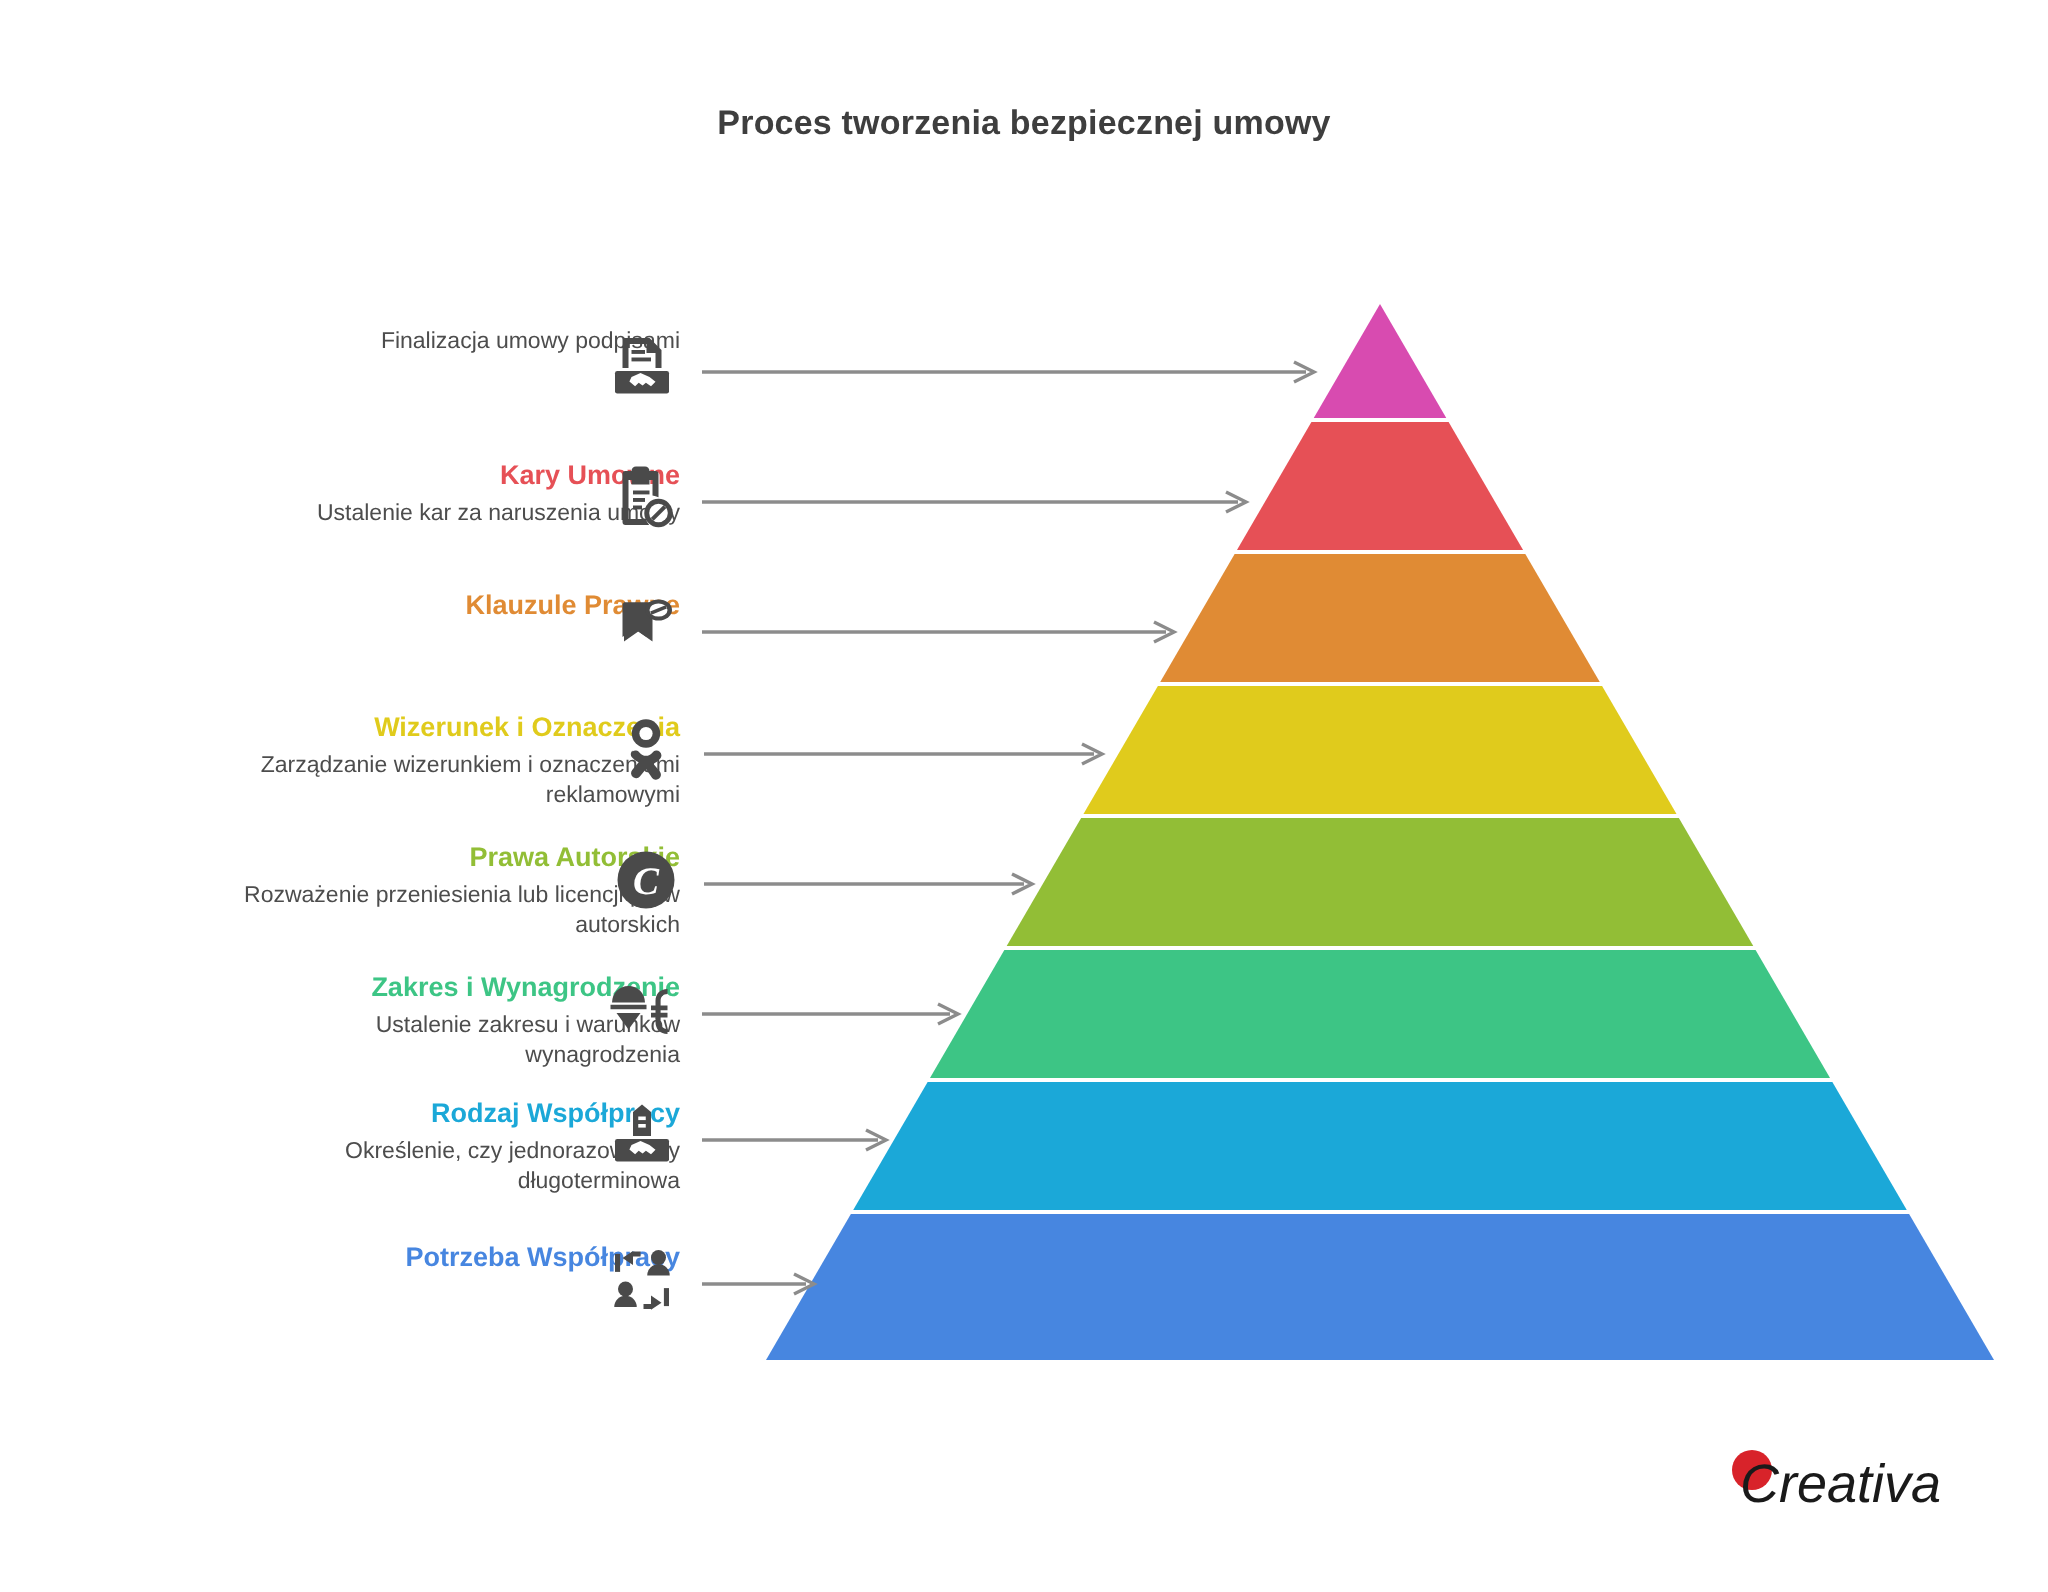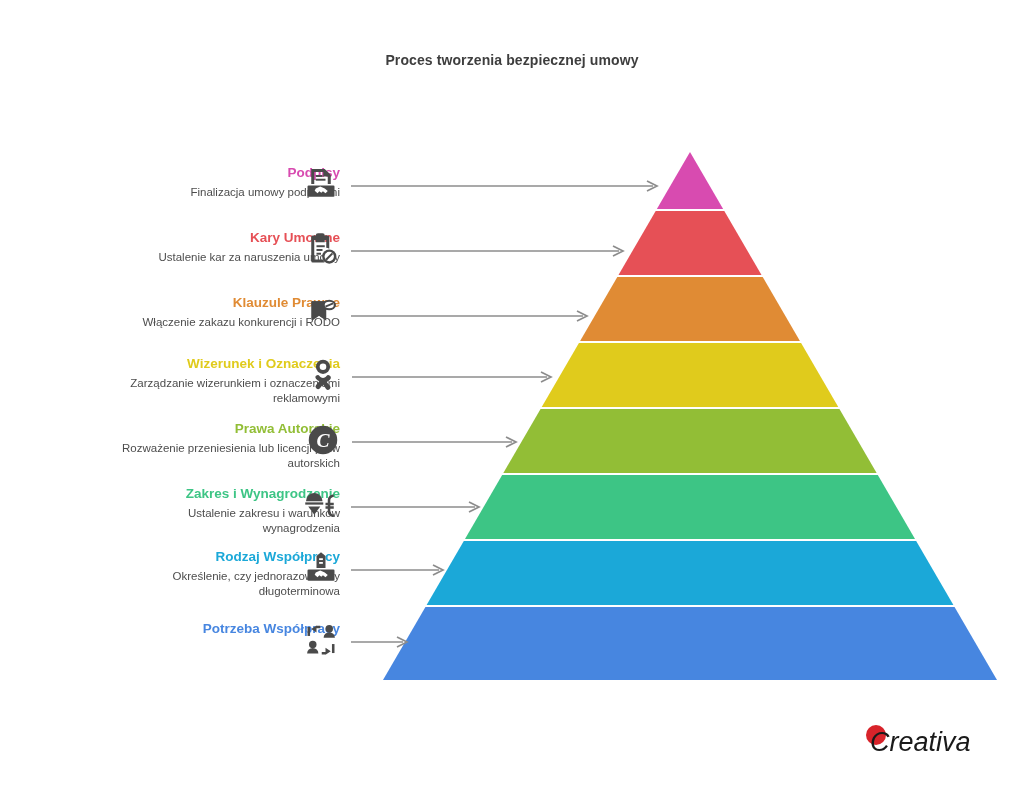--- a/index.html
+++ b/index.html
@@ -17,21 +17,21 @@
     -webkit-font-smoothing: antialiased;
   }
 
   
   #chart-title {
     position: absolute;
     top: 52px;
     left: 0;
     width: 1024px;
     text-align: center;
-    font-size: 14px;
+    font-size: 17px;
     font-weight: bold;
     color: #3e3e3e;
     letter-spacing: 0.1px;
   }
 
   
   #pyramid-area {
     position: absolute;
     left: 380px;
     top: 145px;
@@ -113,21 +113,20 @@
       <rect id="band4" x="0" y="264" width="625" height="64" fill="#92be36"></rect>
       <rect id="band5" x="0" y="330" width="625" height="64" fill="#3dc585"></rect>
       <rect id="band6" x="0" y="396" width="625" height="64" fill="#1ba8d8"></rect>
       <rect id="band7" x="0" y="462" width="625" height="74" fill="#4786e0"></rect>
     </g>
   </svg>
 </div>
 
 <div class="row" id="row-0" style="top:164px; width:340px;">
   <div class="row-text">
-    <div class="row-heading" id="head-0" style="color: rgb(216, 75, 176);">Podpisy</div>
     <div class="row-desc">Finalizacja umowy podpisami</div>
   </div>
   <div class="row-icon" style="left: 303px; color: rgb(74, 74, 74);">
     <svg viewBox="0 0 48 48" fill="currentColor">
       <path d="M11 4 h18 l8 8 v12 h-4 V14 h-6 V8 H15 v16 h-4 Z"></path>
       <rect x="17" y="12" width="9" height="2.6"></rect>
       <rect x="17" y="17" width="13" height="2.6"></rect>
       <rect x="6" y="26" width="36" height="15" rx="1.5"></rect>
       <path d="M17 30 l6-2.6 6 2.6 4 3.2-3 3-3.4-2.4-2.2 1.8-2.6-1.8-2.4 2.4-3.8-3.2Z" fill="#ffffff"></path>
     </svg>
@@ -160,21 +159,20 @@
     <svg viewBox="0 0 278 12" width="278">
       <line x1="0" y1="6" x2="268" y2="6" stroke="#8c8c8c" stroke-width="1.7"></line>
       <polyline points="262,1 272,6 262,11" fill="none" stroke="#8c8c8c" stroke-width="1.7"></polyline>
     </svg>
   </div>
 </div>
 
 <div class="row" id="row-2" style="top:294px; width:340px;">
   <div class="row-text">
     <div class="row-heading" id="head-2" style="color: rgb(224, 139, 52);">Klauzule Prawne</div>
-    <div class="row-desc">Włączenie zakazu konkurencji i RODO</div>
   </div>
   <div class="row-icon" style="left: 303px; color: rgb(74, 74, 74);">
     <svg viewBox="0 0 48 48" fill="currentColor">
       <path d="M12 7 h19 v9.5 a9 9 0 0 1-4-1.6 V30 l-8-5.5-8 5.5 V9 a2 2 0 0 1 1-2 Z"></path>
       <path d="M12 7 h19 v26 l-9.5-6.6L12 33 Z"></path>
       <ellipse cx="35" cy="12" rx="9" ry="7" fill="currentColor"></ellipse>
       <ellipse cx="35" cy="12" rx="6" ry="4.4" fill="#ffffff"></ellipse>
       <rect x="29.5" y="10.8" width="11" height="2.4" transform="rotate(-22 35 12)" fill="currentColor"></rect>
     </svg>
   </div>

